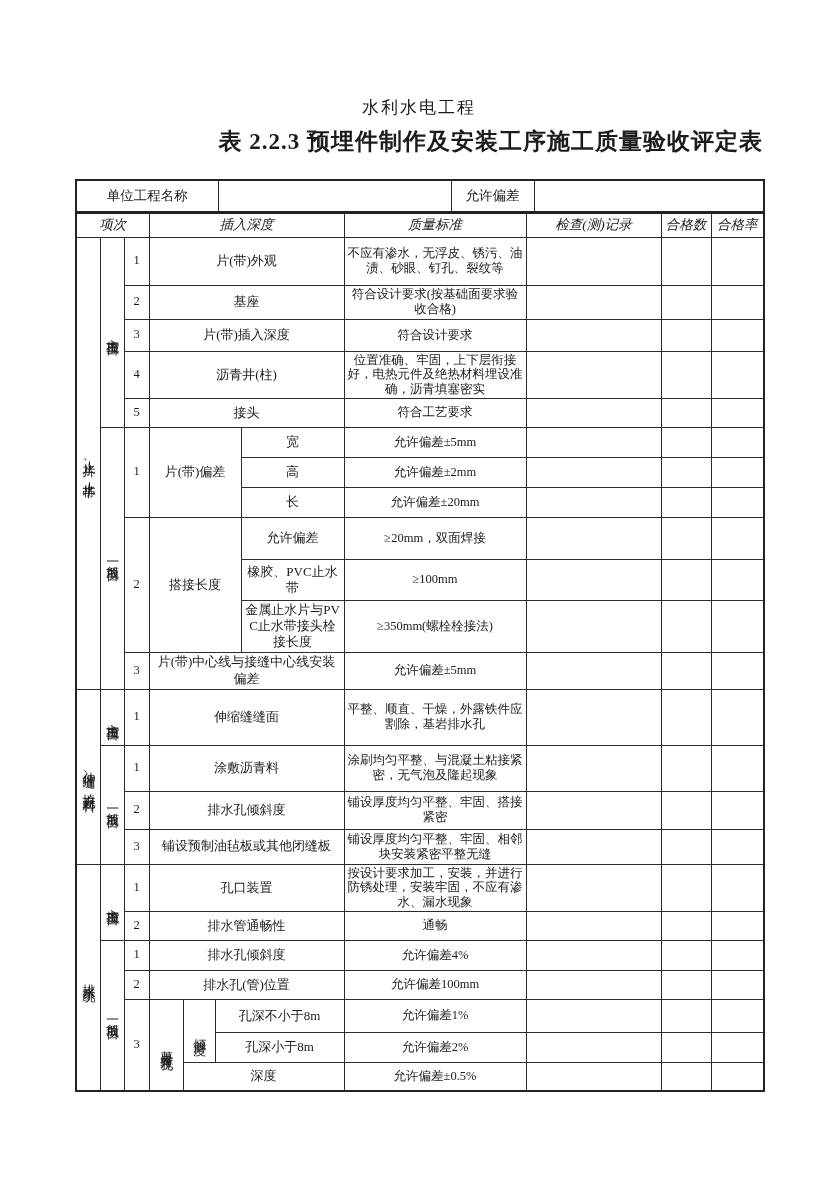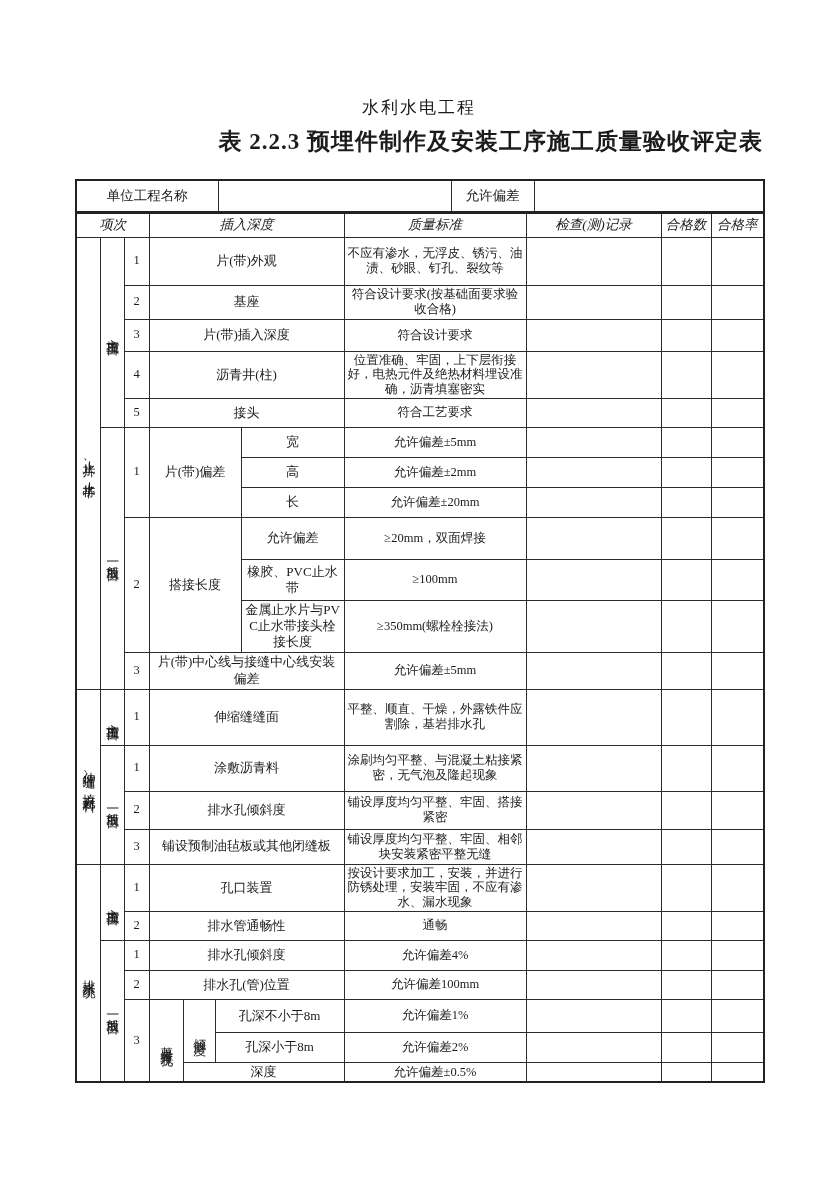--- a/index.html
+++ b/index.html
@@ -248,21 +248,21 @@
       <td></td>
       <td></td>
     </tr>
     <tr style="height:30px">
       <td colspan="2" class="item">孔深小于8m</td>
       <td class="std">允许偏差2%</td>
       <td></td>
       <td></td>
       <td></td>
     </tr>
-    <tr style="height:20px">
+    <tr style="height:29px">
       <td colspan="3" class="item">深度</td>
       <td class="std">允许偏差±0.5%</td>
       <td></td>
       <td></td>
       <td></td>
     </tr>
   </tbody>
     </table>
 </div>
 

